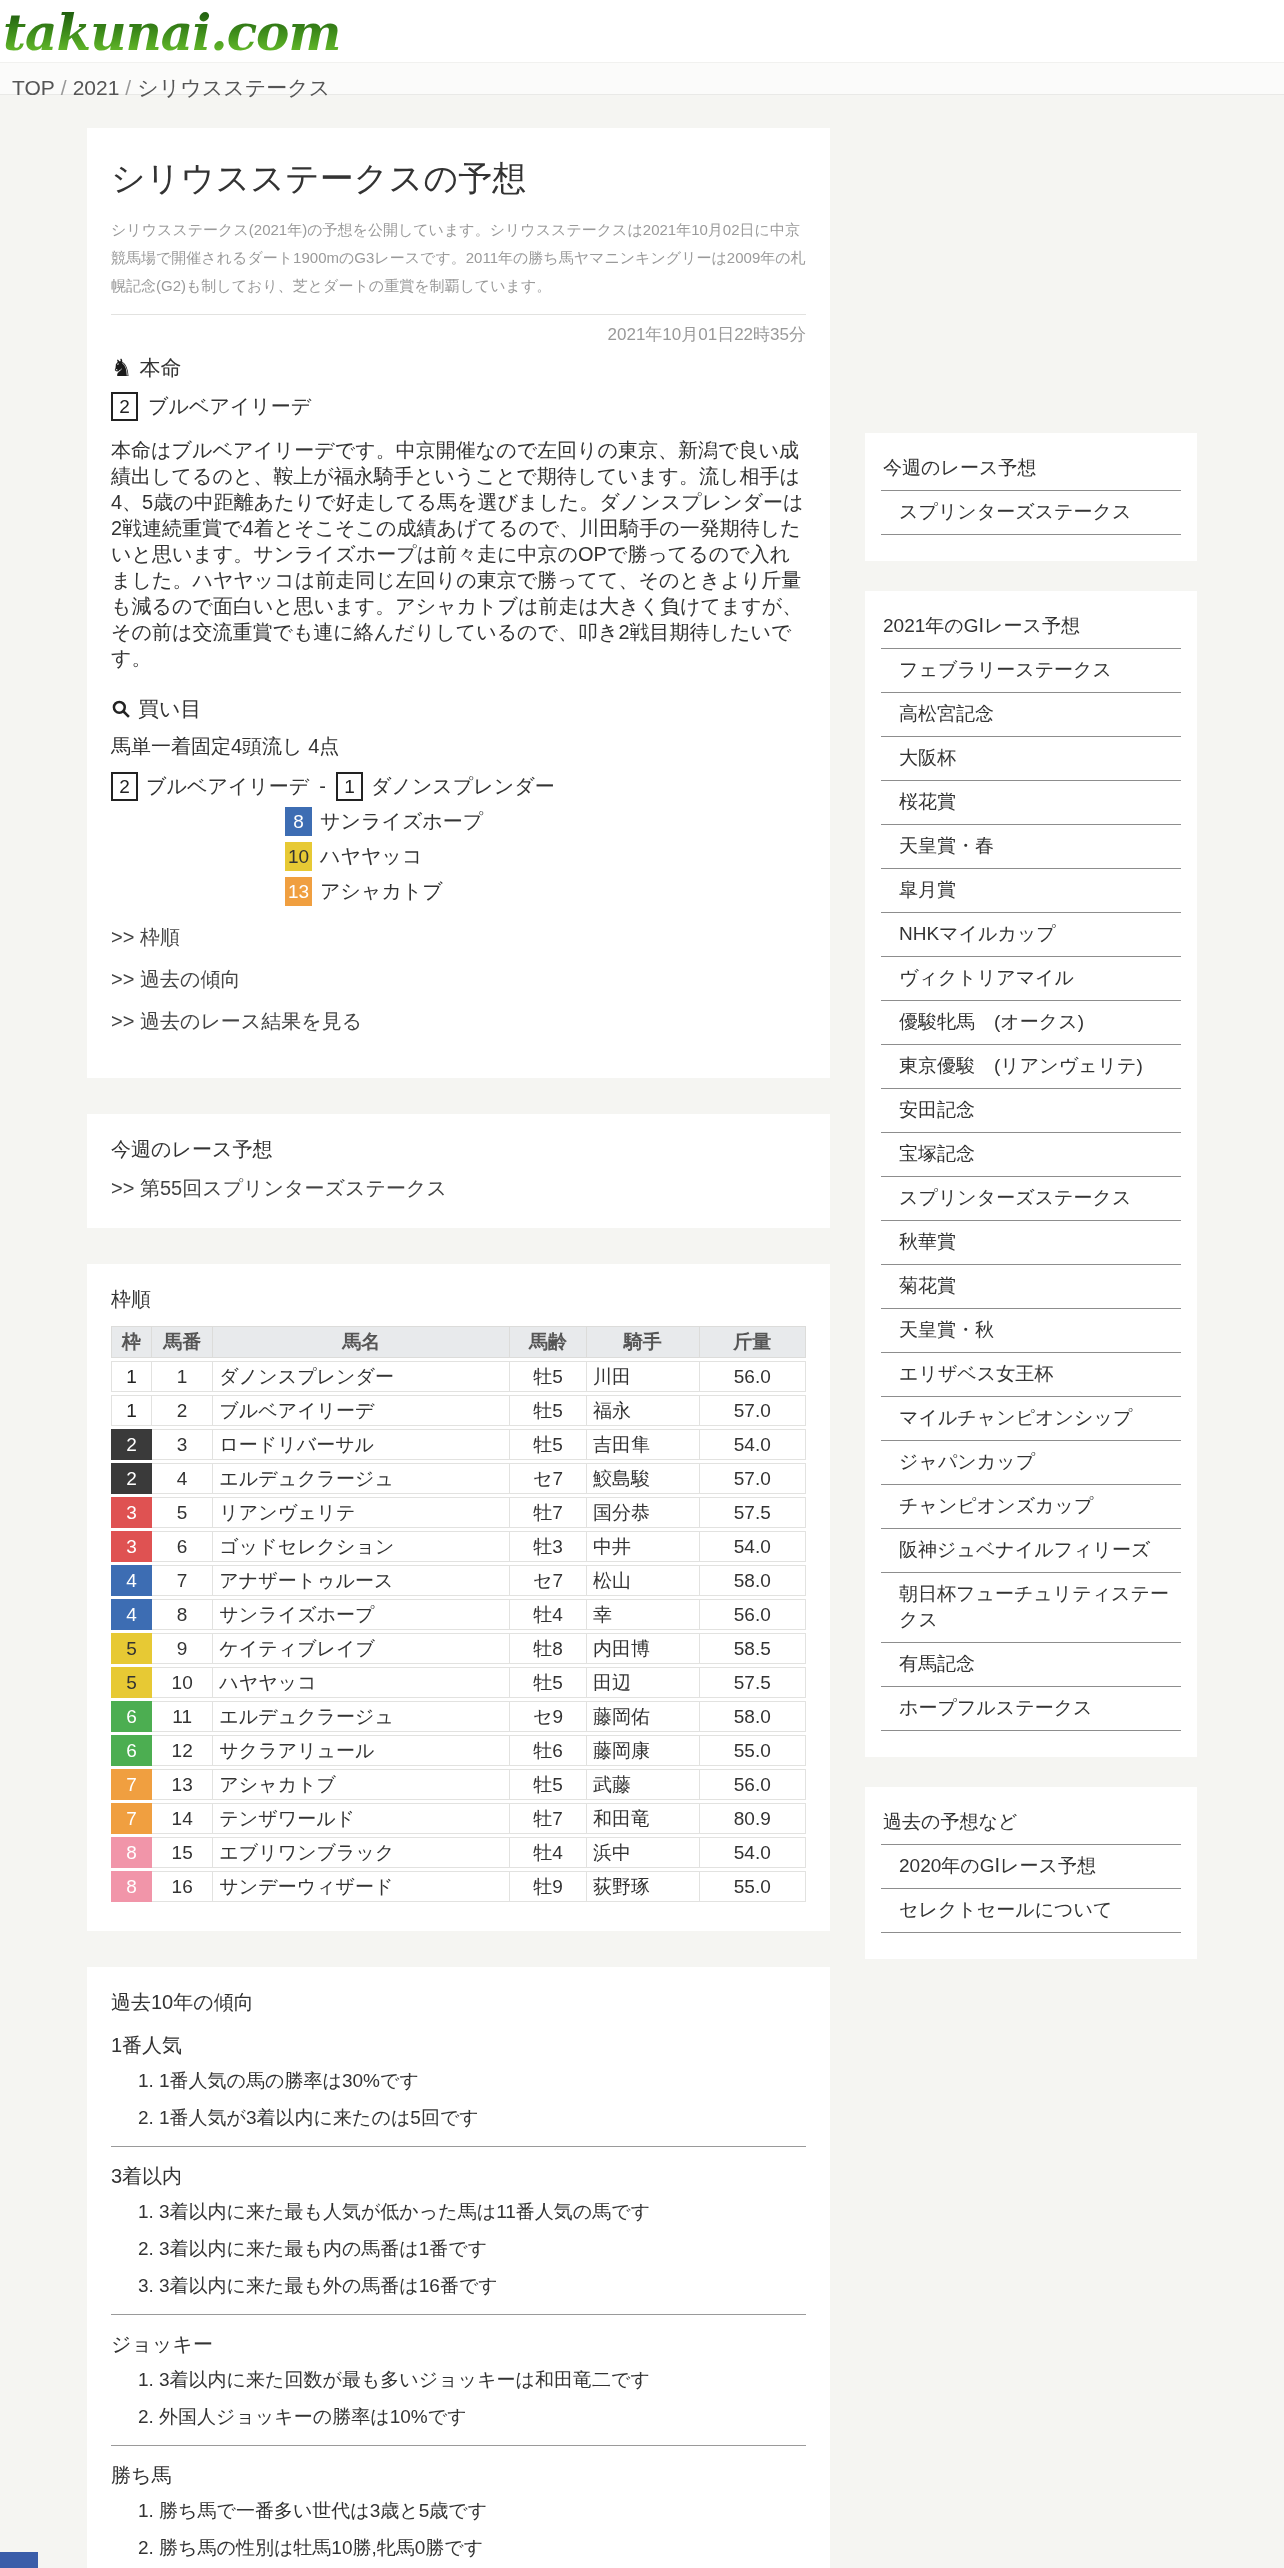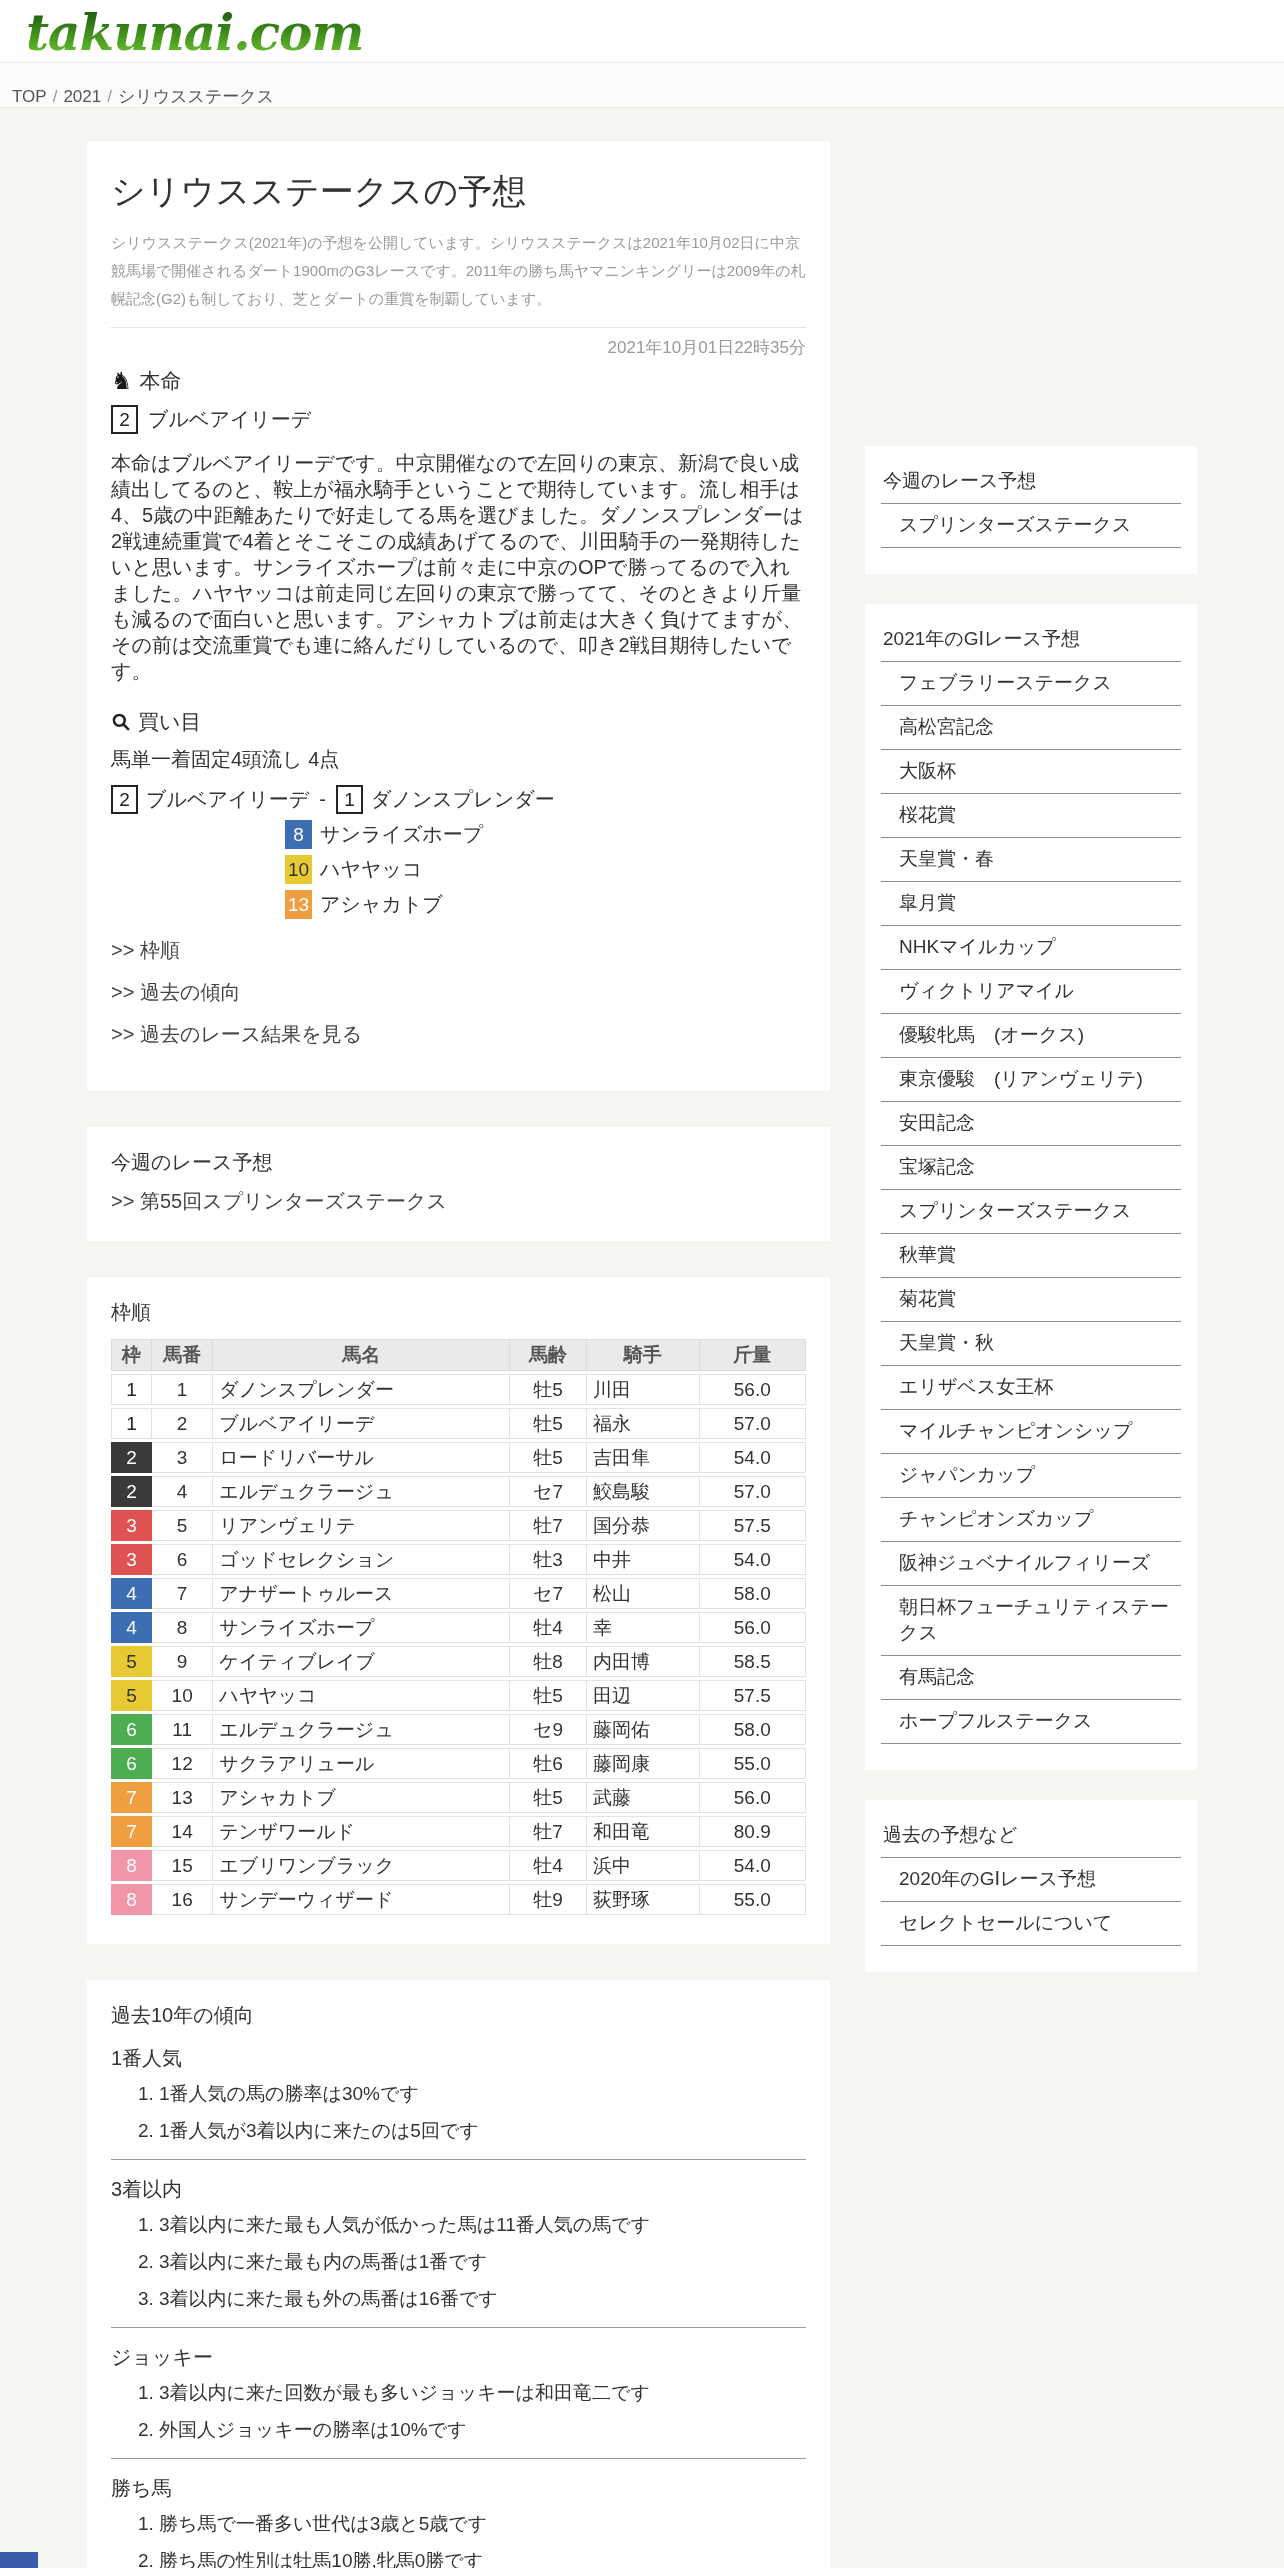--- a/index.html
+++ b/index.html
@@ -5,32 +5,32 @@
   * { box-sizing: border-box; }
   html,body { margin:0; padding:0; }
   body {
     width:1284px; height:2568px; overflow:hidden;
     background:#f5f5f2;
     font-family:"Liberation Sans","DejaVu Sans",sans-serif;
     color:#333;
     position:relative;
   }
   
-  .site-header { background:#fff; padding:4px 26px 0; height:62px; }
+  .site-header { background:#fff; padding:4px 3px 0; height:62px; }
   .logo {
     display:inline-block;
     font-family:"DejaVu Serif",serif; font-style:italic; font-weight:700;
     font-size:50px; line-height:58px; letter-spacing:-1px;
     background:linear-gradient(180deg,#1e5c0e 12%,#44941d 55%,#6cc32d 90%);
     -webkit-background-clip:text; background-clip:text; color:transparent;
     padding-right:10px;
   }
   .breadcrumb-bar {
     background:#fbfbfa; border-top:1px solid #f1f1ef; border-bottom:1px solid #e9e9e7;
-    padding:22px 12px; font-size:17px; color:#555; height:33px;
+    padding:11px 12px; font-size:21px; color:#555; height:33px;
   }
   .breadcrumb-bar a { color:#555; text-decoration:none; }
   .crumb-sep { color:#999; margin:0 6px; }
 
   
   .layout { display:flex; padding:33px 87px 0; gap:35px; align-items:flex-start; }
   .main-col { width:743px; flex:none; }
   .side-col { width:332px; flex:none; margin-top:305px; }
   .card { background:#fff; margin-bottom:36px; }
 

